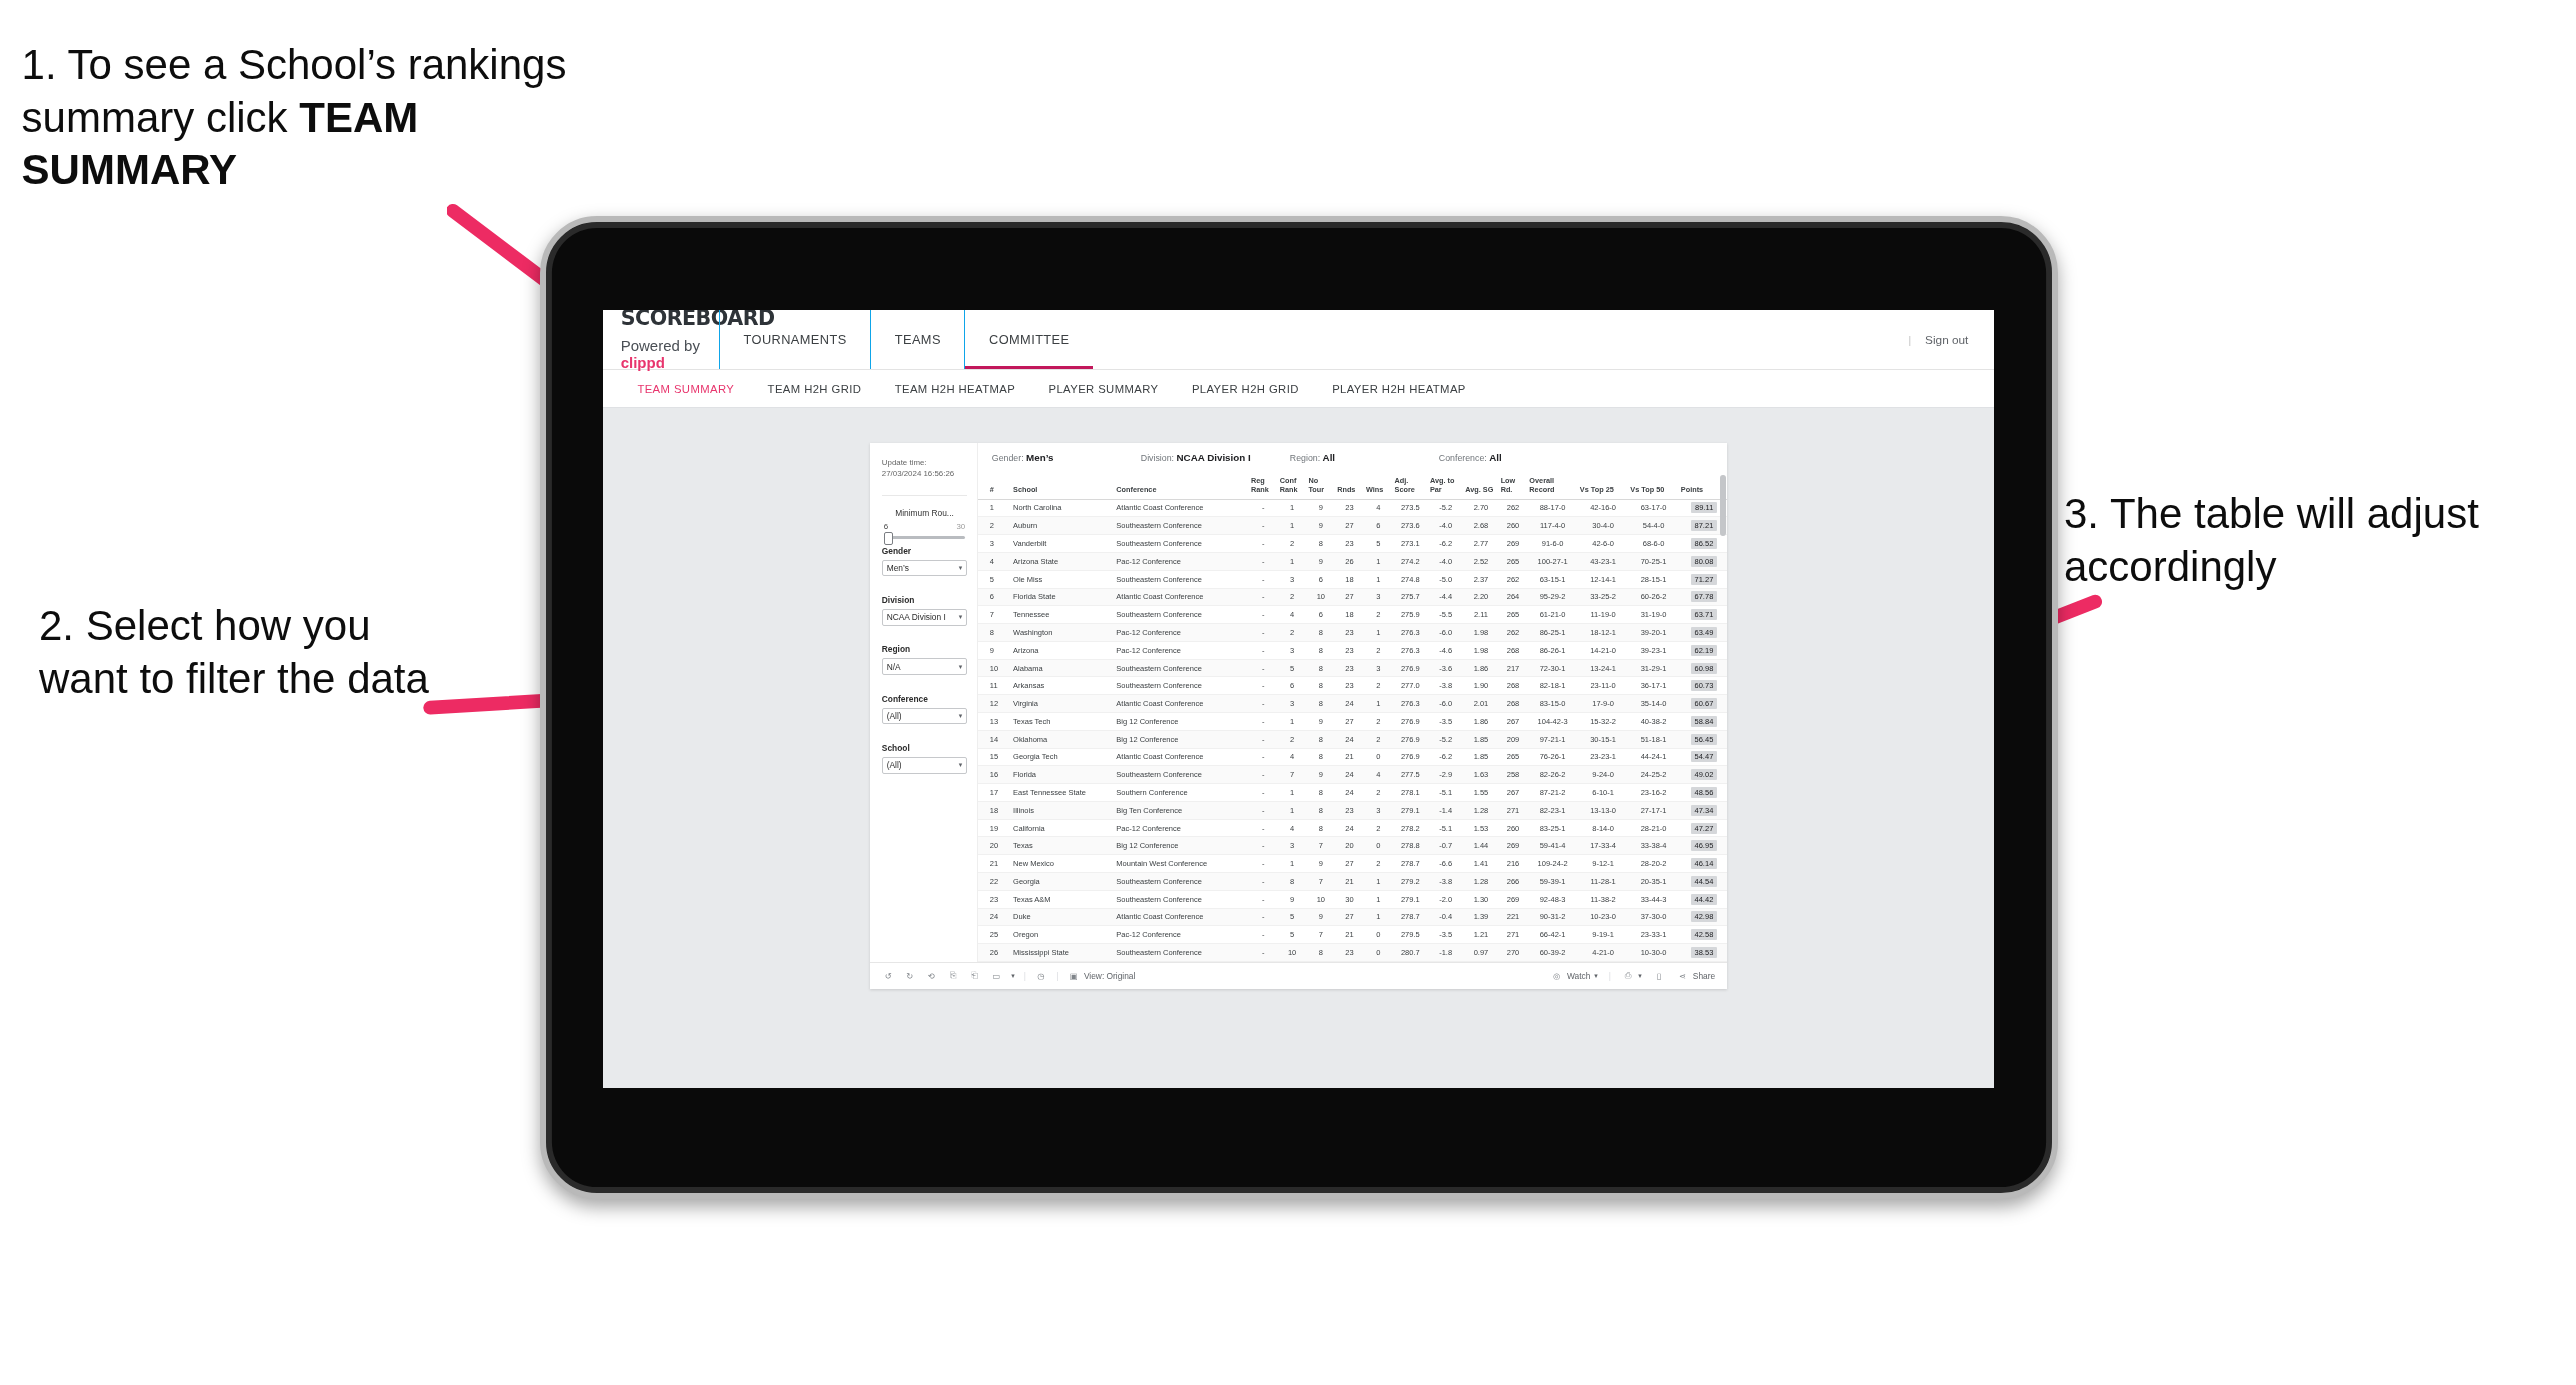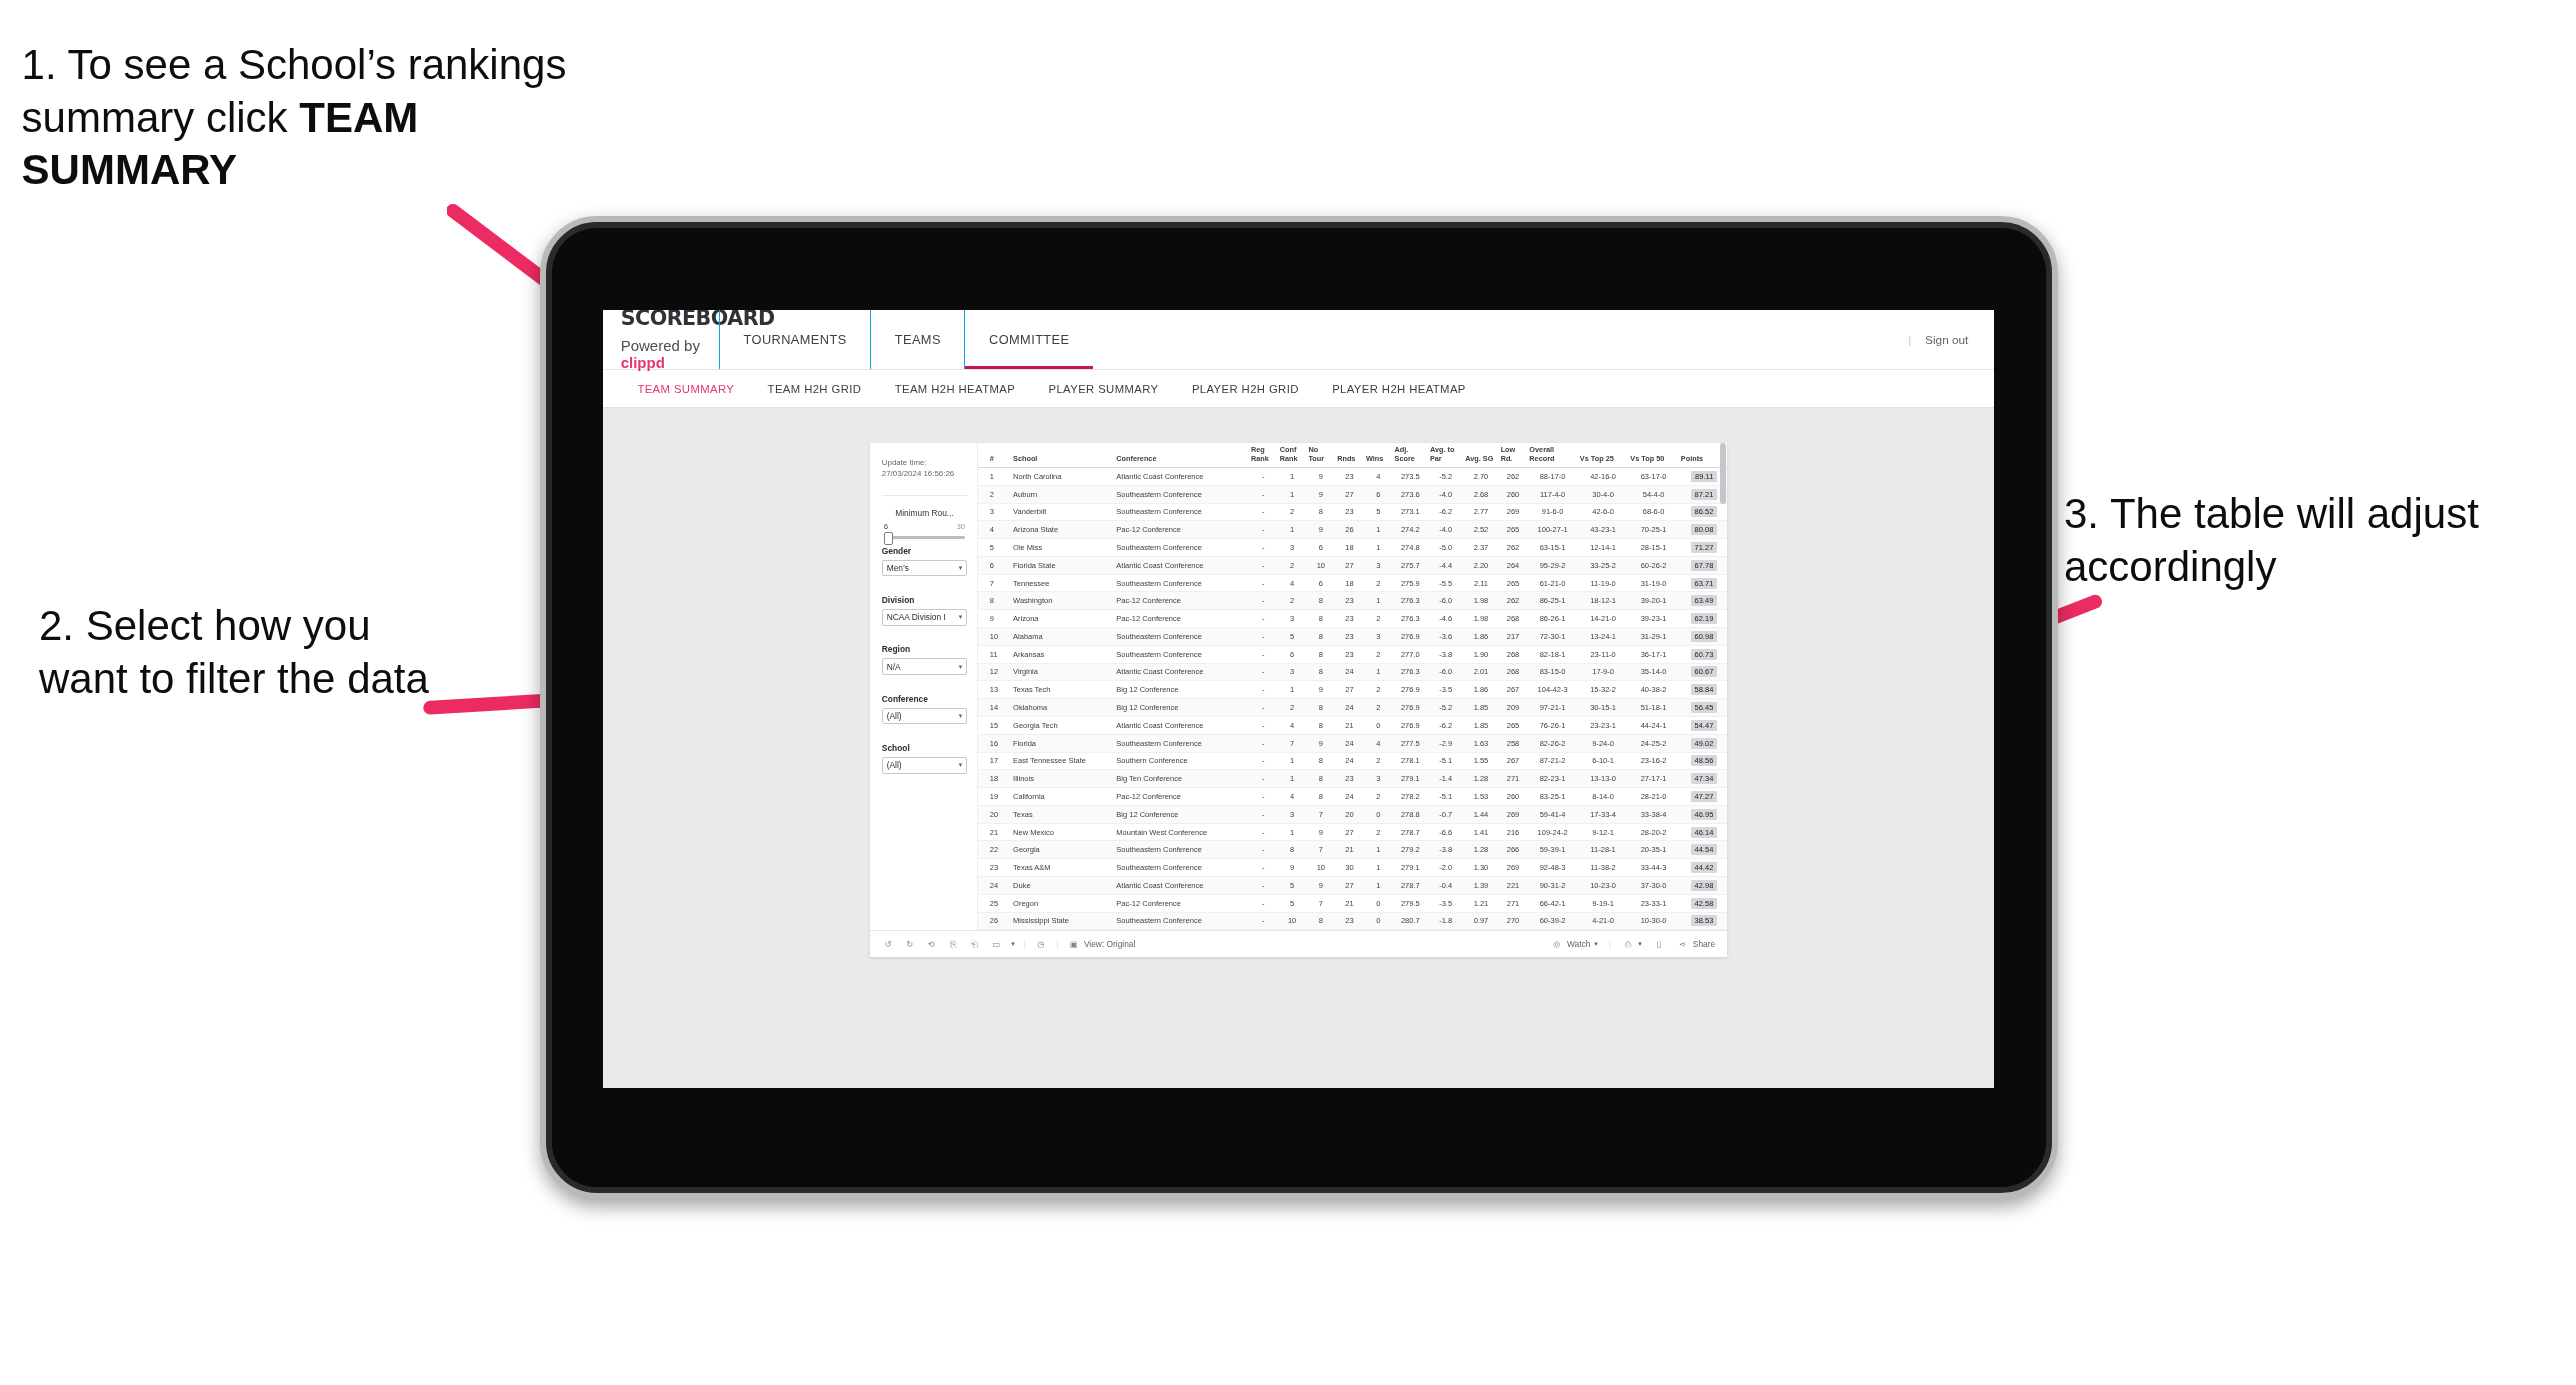--- a/index.html
+++ b/index.html
@@ -217,20 +217,34 @@
             <div class="fgroup">
               <div class="flabel">School</div>
               <div class="sel">
                 <span class="cv">(All)</span>
                 <span class="caret">▾</span>
               </div>
             </div>
           </div>
 
           <div class="main">
+            <div class="filt-row">
+              <div class="filt">
+                <span>Gender: </span><span class="v">Men’s</span>
+              </div>
+              <div class="filt">
+                <span>Division: </span><span class="v">NCAA Division I</span>
+              </div>
+              <div class="filt">
+                <span>Region: </span><span class="v">All</span>
+              </div>
+              <div class="filt">
+                <span>Conference: </span><span class="v">All</span>
+              </div>
+            </div>
 
             <div class="tbl-scroll">
               <table class="tbl">
                 <thead>
                   <tr>
                     <th class="c-num">#</th>
                     <th class="c-sch">School</th>
                     <th class="c-conf">Conference</th>
                     <th class="c-s">Reg Rank</th>
                     <th class="c-s">Conf Rank</th>

